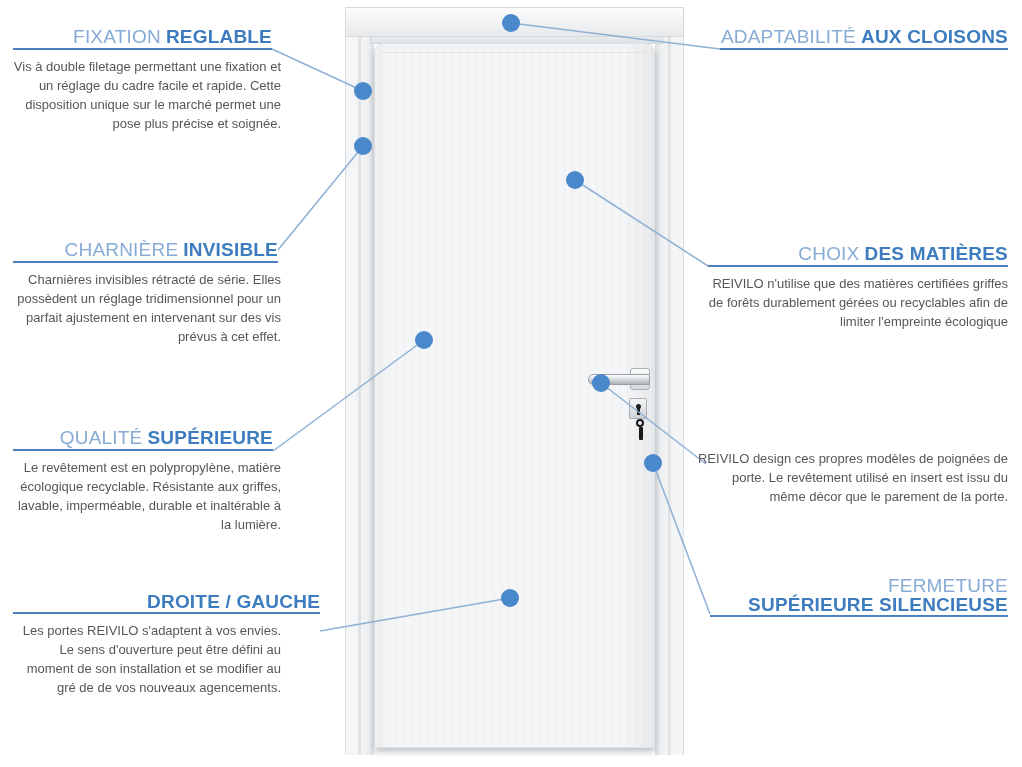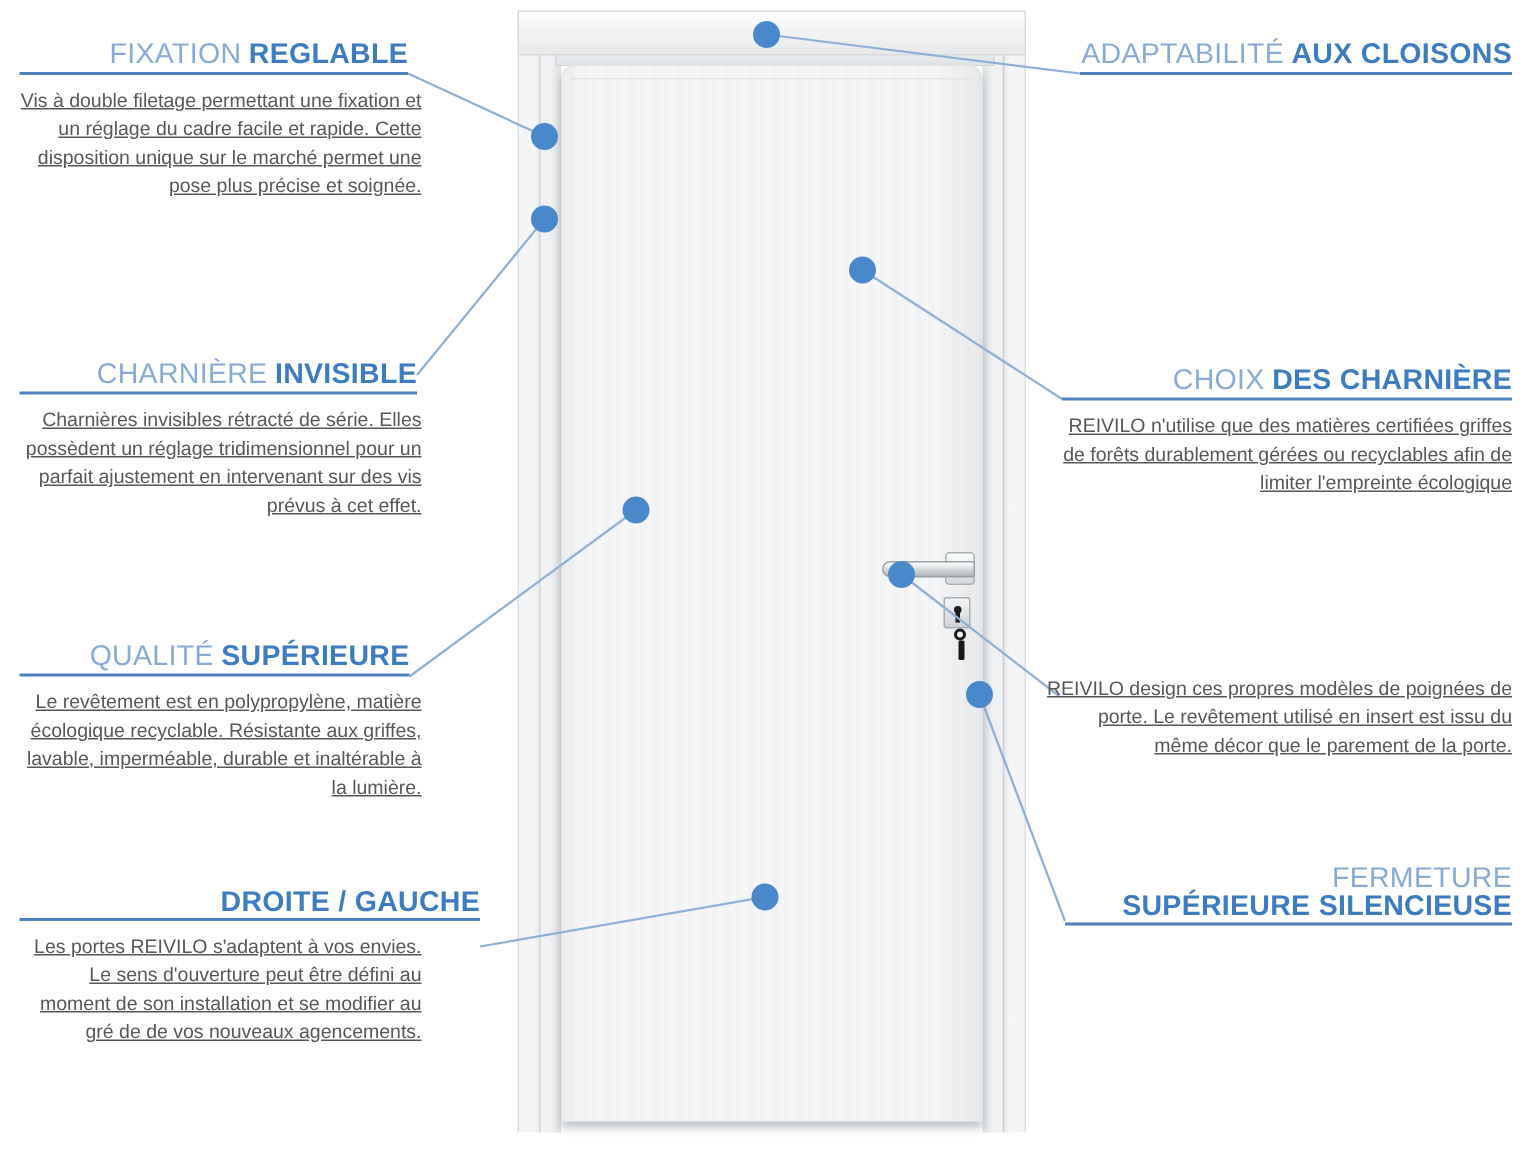--- a/index.html
+++ b/index.html
@@ -18,21 +18,21 @@
     border-bottom:2px solid #4d82be;
     font-size:19px; letter-spacing:.2px; white-space:nowrap;
   }
   .callout.right .hl { margin-left:auto; }
   .hl .light { color:#87abd5; font-weight:400; }
   .hl .bold  { color:#3d7dbf; font-weight:700; }
   .hl.inline .light { margin-right:5px; }
   .hl.stacked { white-space:normal; line-height:19px; }
   .hl.stacked .light, .hl.stacked .bold { display:block; }
   .body {
-    margin:7px 0 0 0; font-size:13px; line-height:19px; color:#55575a;text-decoration:underline;
+    margin:7px 0 0 0; font-size:13px; line-height:19px; color:#55575a;
   }
   
   .door { position:absolute; left:345px; top:7px; width:339px; height:748px; }
   .door * { box-sizing:border-box; }
   .topbar {
     position:absolute; left:0; top:0; width:339px; height:30px;
     background:linear-gradient(180deg,#fbfcfc,#eef0f1 65%,#e7e9eb);
     border:1px solid #d7dadc;
   }
   .topband {
@@ -157,21 +157,21 @@
 </div>
 
 <div class="callout right" style="top:27px">
   <div class="hl inline" style="width:288px">
     <span class="light">ADAPTABILITÉ</span><span class="bold">AUX CLOISONS</span>
   </div>
 </div>
 
 <div class="callout right" style="top:244px">
   <div class="hl inline" style="width:300px">
-    <span class="light">CHOIX</span><span class="bold">DES CHARNIÈRE</span>
+    <span class="light">CHOIX</span><span class="bold">DES MATIÈRES</span>
   </div>
   <p class="body">REIVILO n'utilise que des matières certifiées griffes de forêts durablement gérées ou recyclables afin de limiter l'empreinte écologique</p>
 </div>
 
 <div class="callout right" style="top:442px">
   <p class="body">REIVILO design ces propres modèles de poignées de porte. Le revêtement utilisé en insert est issu du même décor que le parement de la porte.</p>
 </div>
 
 <div class="callout right" style="top:576px">
   <div class="hl stacked" style="width:298px">

